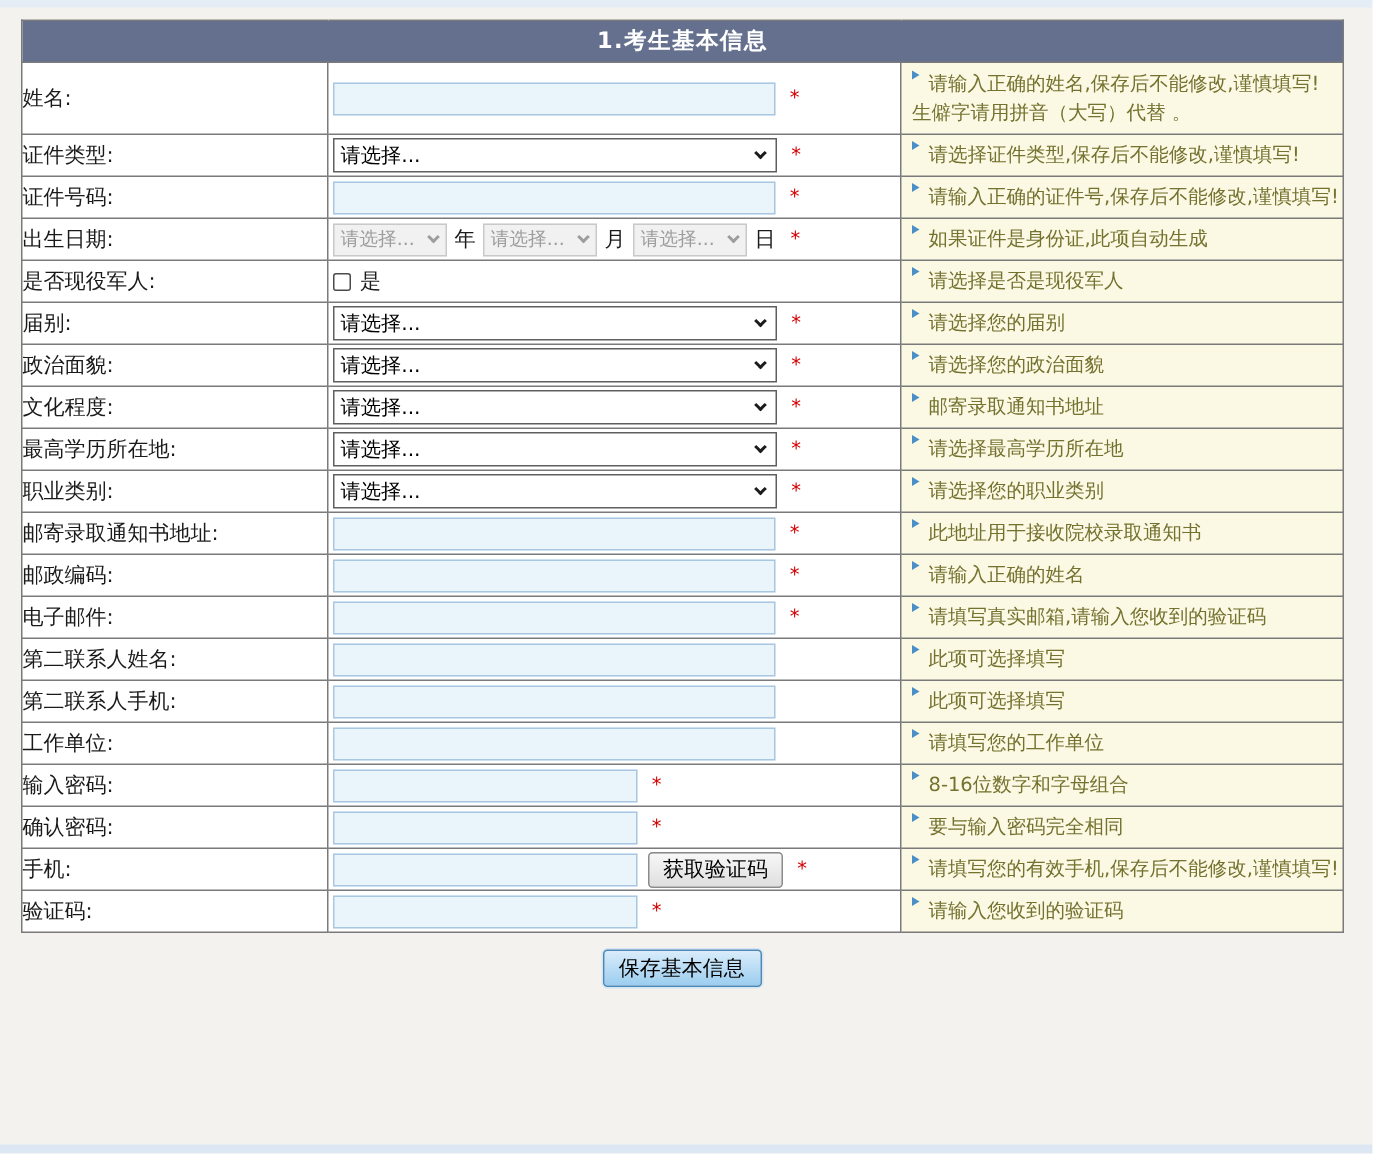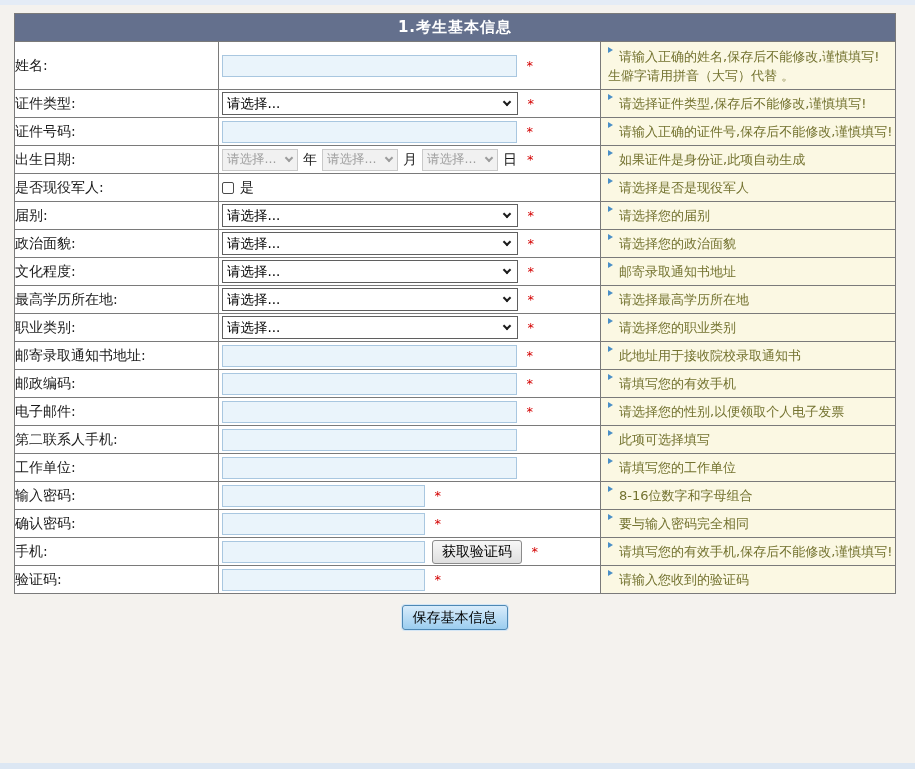--- a/index.html
+++ b/index.html
@@ -271,39 +271,51 @@
 
       <tr>
         <td class="lbl">邮政编码:</td>
         <td class="fld">
           <input type="text" class="ti wide" style="">
           <span class="req">*</span>
         </td>
         <td class="hint">
             <div class="hint-line">
               <span class="bullet"></span>
-              <span>请填写您的有效手机</span>
+              <span>请输入正确的姓名</span>
             </div>
           </td>
       </tr>
 
       <tr>
         <td class="lbl">电子邮件:</td>
         <td class="fld">
           <input type="text" class="ti wide" style="">
           <span class="req">*</span>
         </td>
         <td class="hint">
             <div class="hint-line">
               <span class="bullet"></span>
-              <span>请选择您的性别,以便领取个人电子发票</span>
-            </div>
-          </td>
-      </tr>
-
+              <span>请填写真实邮箱,请输入您收到的验证码</span>
+            </div>
+          </td>
+      </tr>
+
+      <tr>
+        <td class="lbl">第二联系人姓名:</td>
+        <td class="fld">
+          <input type="text" class="ti wide" style="">
+        </td>
+        <td class="hint">
+            <div class="hint-line">
+              <span class="bullet"></span>
+              <span>此项可选择填写</span>
+            </div>
+          </td>
+      </tr>
 
       <tr>
         <td class="lbl">第二联系人手机:</td>
         <td class="fld">
           <input type="text" class="ti wide" style="">
         </td>
         <td class="hint">
             <div class="hint-line">
               <span class="bullet"></span>
               <span>此项可选择填写</span>

